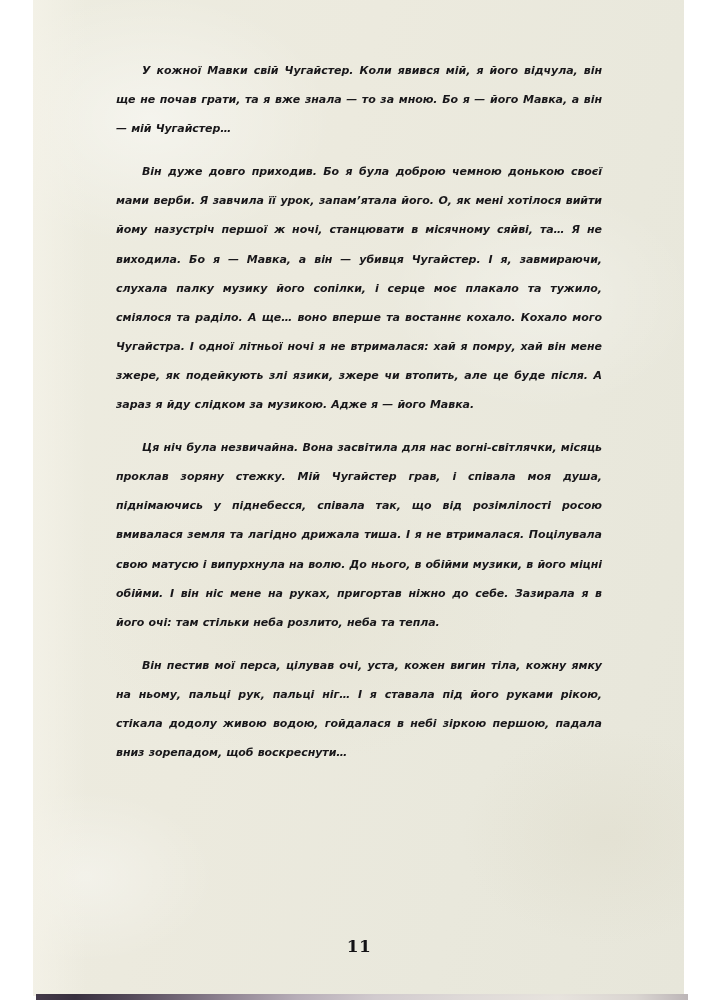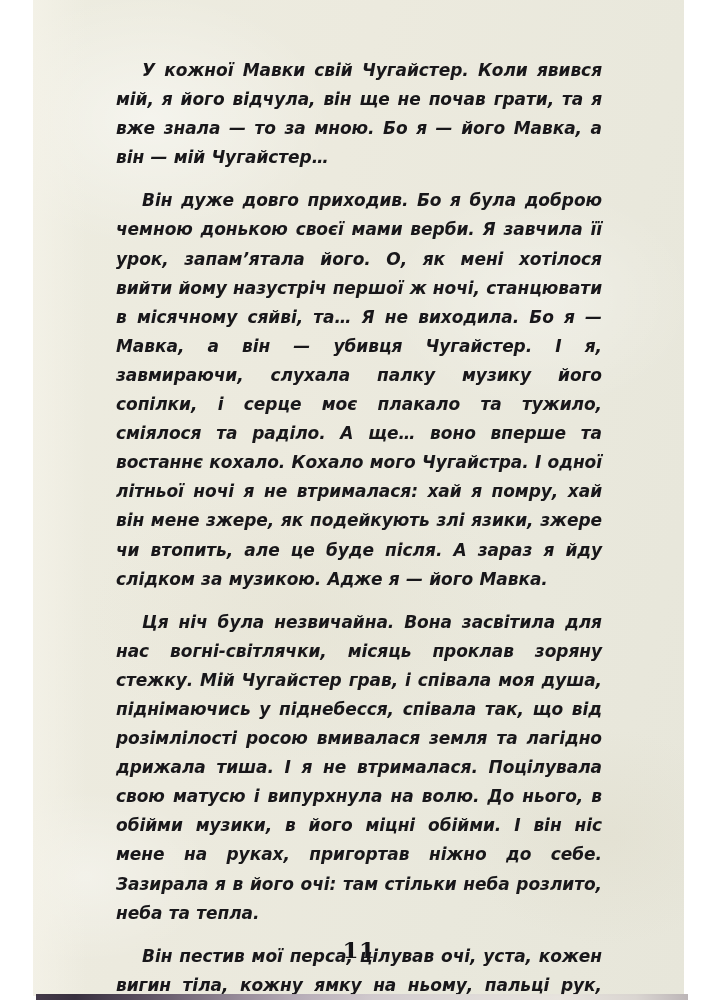--- a/index.html
+++ b/index.html
@@ -84,21 +84,21 @@
     width: 486px;
   }
 
   .para {
     margin: 0;
     text-indent: 26px;
     text-align: justify;
     font-family: "DejaVu Sans", sans-serif;
     font-style: italic;
     font-weight: 600;
-    font-size: 17px;
+    font-size: 11px;
     line-height: 29.1px;
     letter-spacing: -0.05px;
     word-spacing: 0.4px;
     color: #18171a;
     hyphens: manual;
     -webkit-hyphens: manual;
   }
 
   .para + .para {
     margin-top: 14px;
@@ -107,21 +107,21 @@
   
   .folio {
     position: absolute;
     left: 116px;
     top: 936px;
     width: 486px;
     text-align: center;
     font-family: "DejaVu Serif", serif;
     font-style: normal;
     font-weight: 700;
-    font-size: 23px;
+    font-size: 17px;
     letter-spacing: 0.5px;
     color: #141316;
   }
 </style>
 </head>
 <body>
 
 <div class="scan">
 
   <div class="page-sheet"></div>

